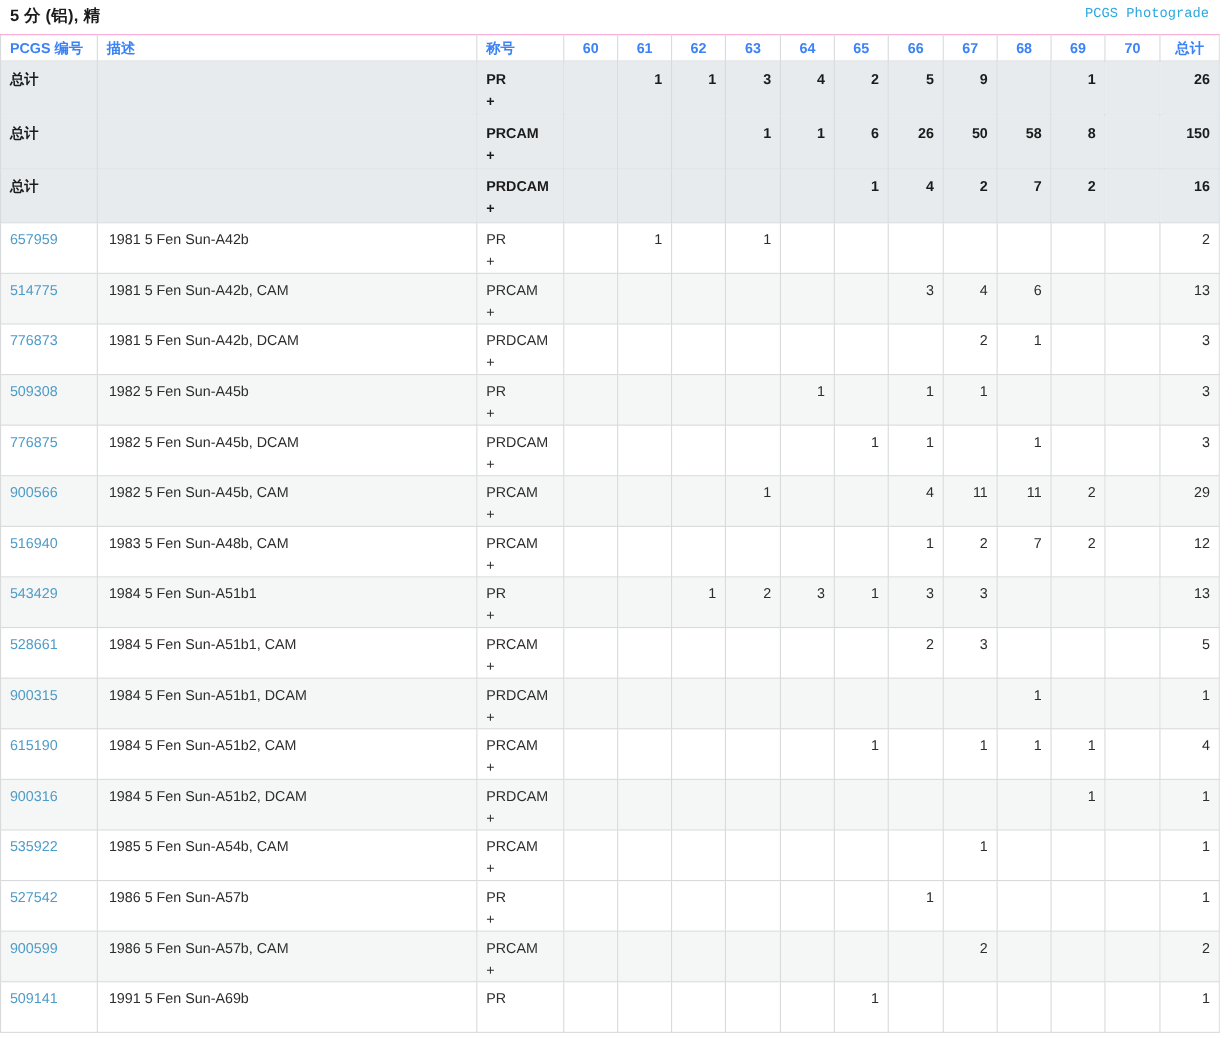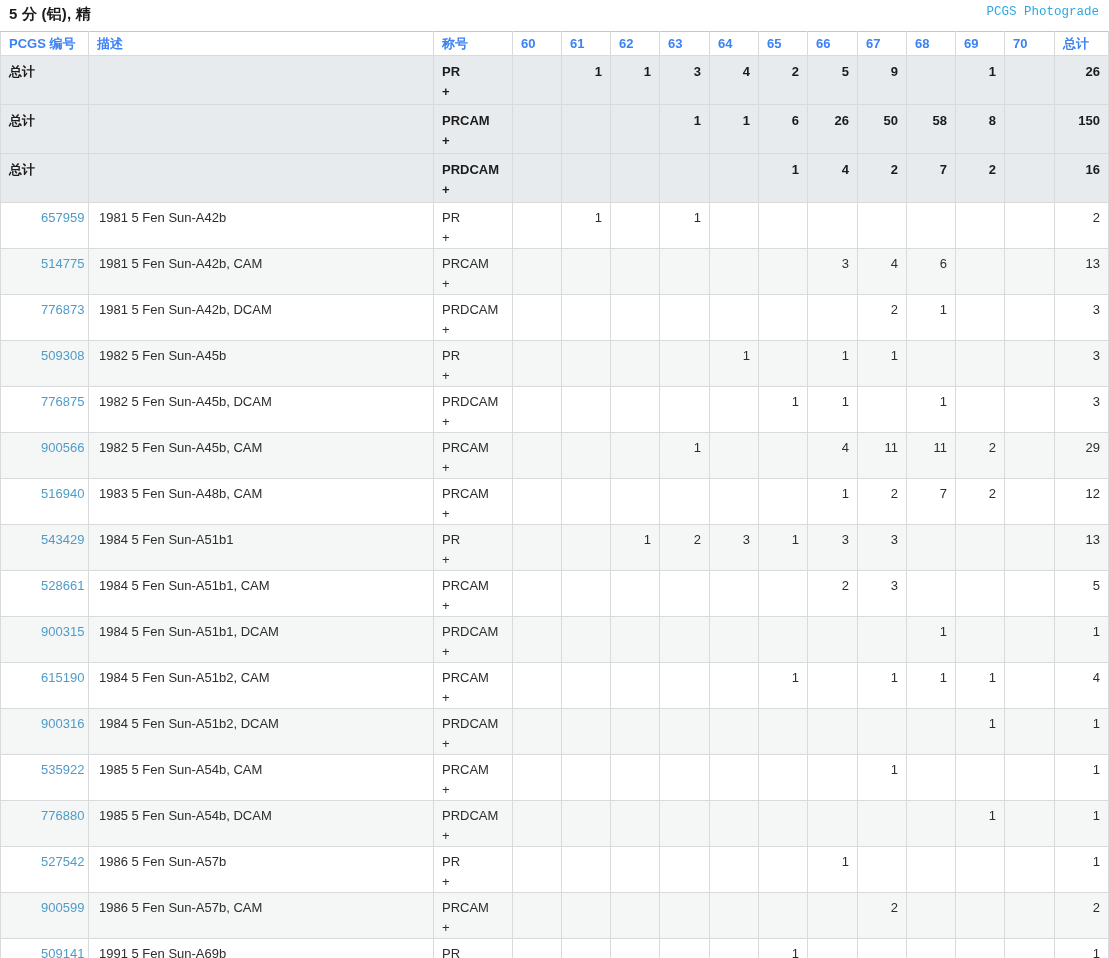--- a/index.html
+++ b/index.html
@@ -26,28 +26,28 @@
     line-height:20px;
     overflow:hidden;
     white-space:nowrap;
   }
   thead th{
     padding:2px 8px 1px 8px;
     font-weight:bold;color:#3b82f6;text-align:left;
     border-top:1px solid #f9a8d4;
     background:#fff;
   }
-  thead th.num{text-align:left;}
+  thead th.num{text-align:center;}
   td{padding:5px 8px 0 8px;color:#2d2d2d;}
   td.num{text-align:right;}
   td.desc{padding-left:10px;}
   tr.summary td{background:#e7ebee;font-weight:bold;color:#1b1b1b;height:42px;padding-top:6px;}
   tr.coin td{height:40px;}
   tr.coin.alt td{background:#f5f6f6;}
-  tr.coin td.pcgs a{color:#4f9cc8;text-decoration:none;cursor:pointer;margin-left:32px;}
+  tr.coin td.pcgs a{color:#4f9cc8;text-decoration:none;cursor:pointer;}
   .desig div{line-height:20px;}
   .watermark{
     position:absolute;
     right:6px;top:964px;
     font-size:27px;font-weight:bold;
     color:rgba(246,167,84,0.82);
     letter-spacing:0;
     pointer-events:none;
     font-family:"DejaVu Sans","Liberation Sans",sans-serif;
   }
@@ -412,40 +412,20 @@
           <td class="num"></td>
           <td class="num"></td>
           <td class="num"></td>
           <td class="num"></td>
           <td class="num">1</td>
           <td class="num"></td>
           <td class="num"></td>
           <td class="num"></td>
           <td class="num">1</td>
         </tr>
-        <tr class="coin alt">
-          <td class="pcgs"><a>776880</a></td>
-          <td class="desc">1985 5 Fen Sun-A54b, DCAM</td>
-          <td class="desig">
-            <div>PRDCAM</div>
-            <div>+</div>
-          </td>
-          <td class="num"></td>
-          <td class="num"></td>
-          <td class="num"></td>
-          <td class="num"></td>
-          <td class="num"></td>
-          <td class="num"></td>
-          <td class="num"></td>
-          <td class="num"></td>
-          <td class="num"></td>
-          <td class="num">1</td>
-          <td class="num"></td>
-          <td class="num">1</td>
-        </tr>
         <tr class="coin">
           <td class="pcgs"><a>527542</a></td>
           <td class="desc">1986 5 Fen Sun-A57b</td>
           <td class="desig">
             <div>PR</div>
             <div>+</div>
           </td>
           <td class="num"></td>
           <td class="num"></td>
           <td class="num"></td>

